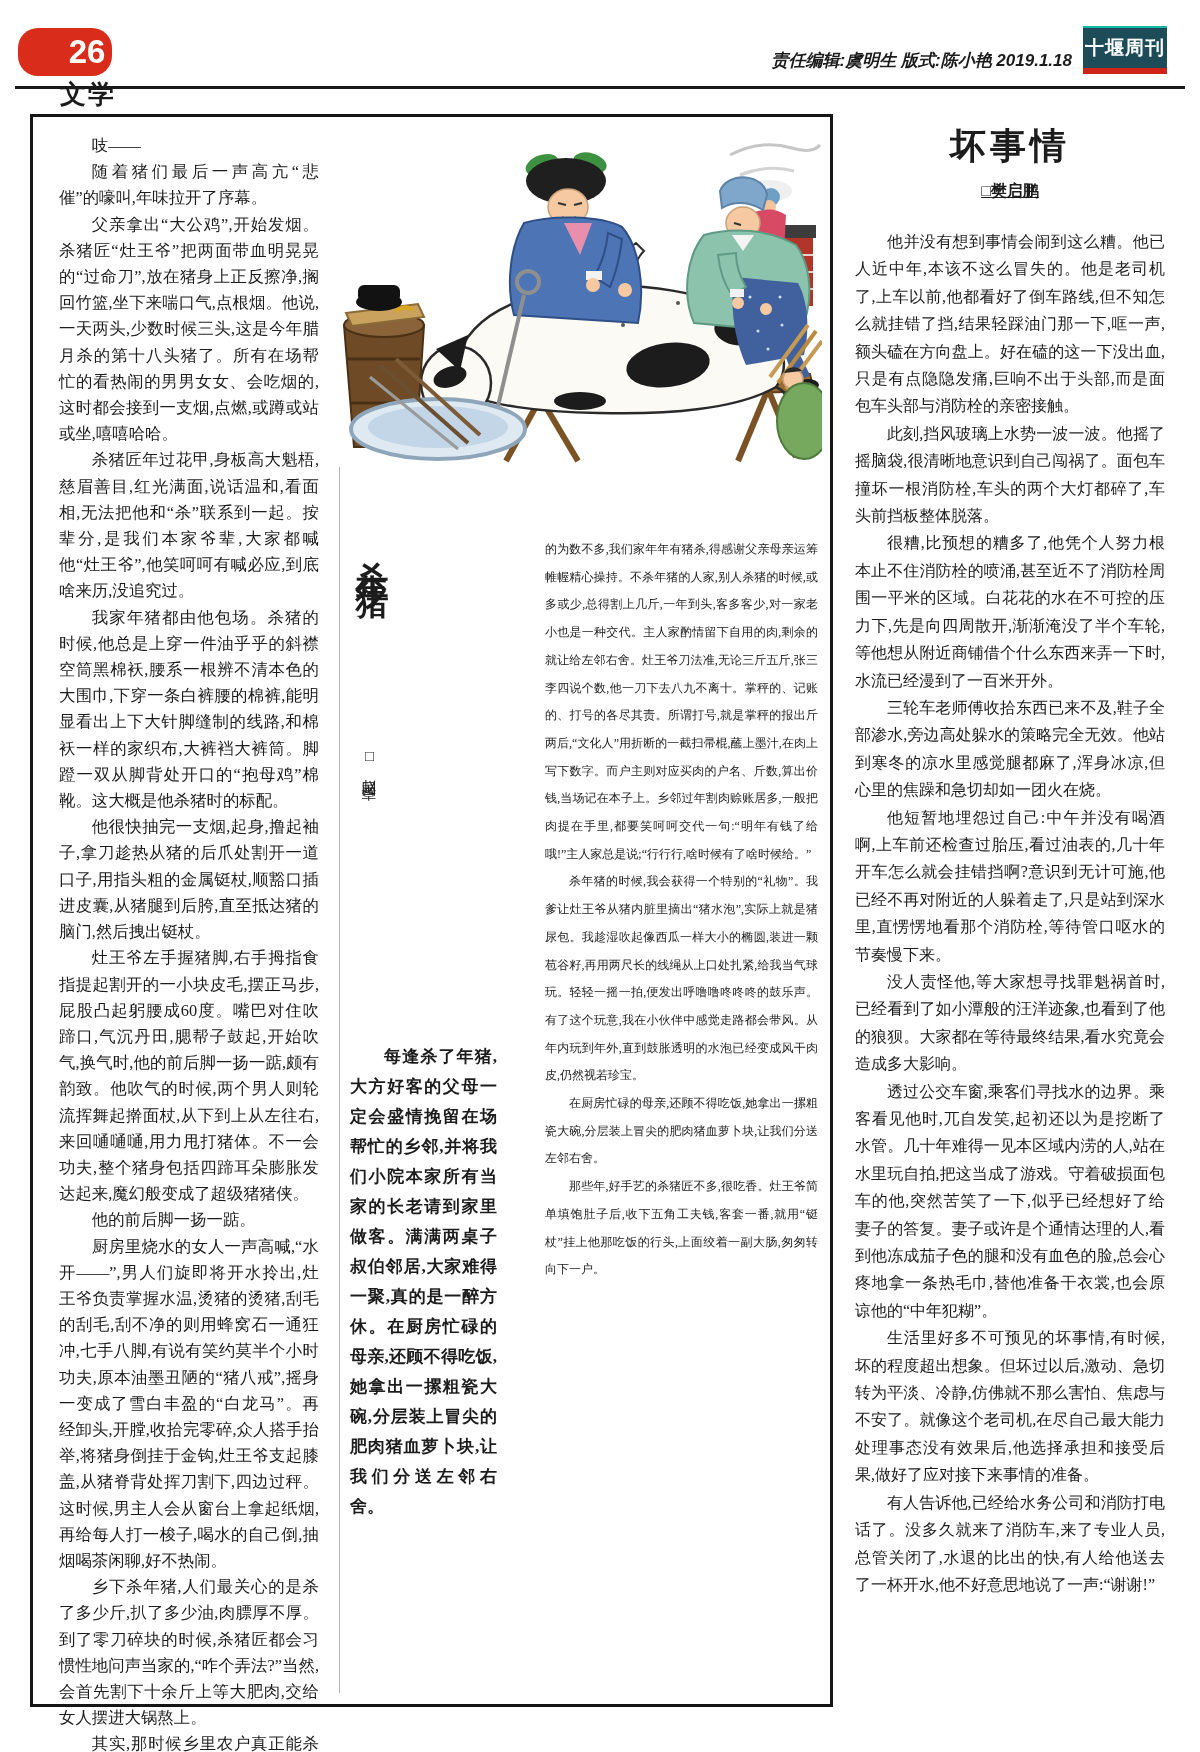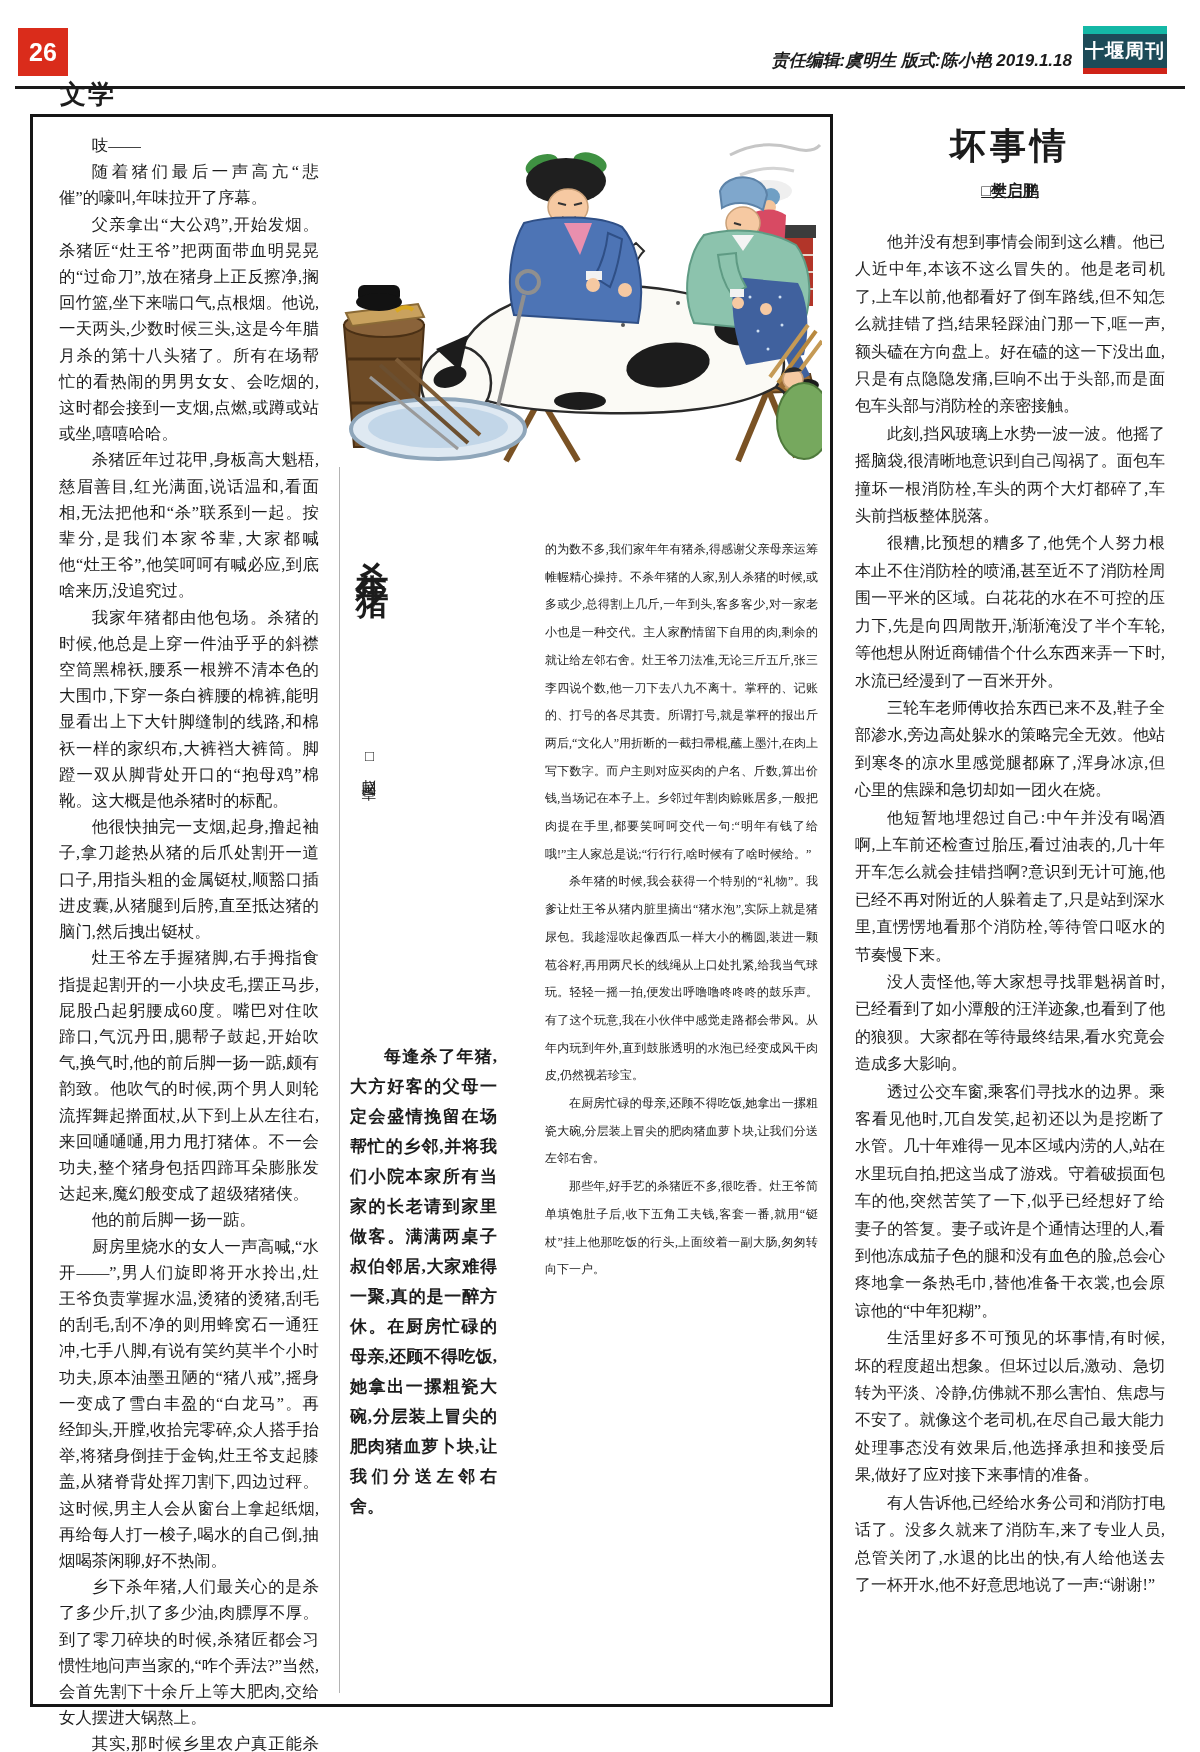--- a/index.html
+++ b/index.html
@@ -1,28 +1,28 @@
 <!DOCTYPE html>
 <html><head>
 <meta charset="utf-8">
 <style>
   html,body{margin:0;padding:0;background:#ffffff;}
   .page{position:relative;width:1200px;height:1752px;background:#ffffff;overflow:hidden;
         font-family:"Liberation Serif","DejaVu Serif",serif;color:#1c1c1c;}
 
   
   .page-num{position:absolute;left:18px;top:28px;width:50px;height:48px;background:#da2c1b;
-            border-radius:0;display:flex;align-items:center;justify-content:center;
-            color:#fff;font-size:25px;font-weight:bold;font-family:"Liberation Sans",sans-serif;}
+            border-radius:20px;display:flex;align-items:center;justify-content:center;
+            color:#fff;font-size:33px;font-weight:bold;font-family:"Liberation Sans",sans-serif;padding-left:44px;}
   .section-label{position:absolute;left:60px;top:42px;font-size:26px;font-weight:bold;
             font-family:"Liberation Sans",sans-serif;letter-spacing:2px;margin-top:35px;}
   .editor-credits{position:absolute;right:128px;top:49px;font-size:17px;font-weight:bold;
             font-style:italic;font-family:"Liberation Sans",sans-serif;}
   .masthead{position:absolute;left:1083px;top:26px;width:84px;height:48px;background:#1d4b58;
-            border-top:8px solid #14b8a6;border-bottom:6px solid #cf2318;box-sizing:border-box;
+            border-top:2px solid #14b8a6;border-bottom:6px solid #cf2318;box-sizing:border-box;
             display:flex;align-items:center;justify-content:center;}
   .masthead span{color:#ffffff;font-size:19px;font-weight:bold;letter-spacing:1px;}
   .header-rule{position:absolute;left:15px;top:86px;width:1170px;height:3px;background:#1a1a1a;}
 
   
   .article-box{position:absolute;left:30px;top:114px;width:797px;height:1587px;
                border:3px solid #151515;background:#fff;}
   .col1{position:absolute;left:26px;top:16px;width:260px;}
   .col1 p{margin:0;text-indent:2em;font-size:16.4px;line-height:26.2px;text-align:justify;}
   .vrule{position:absolute;left:306px;top:350px;width:1px;height:1226px;background:#b3b3b3;}

